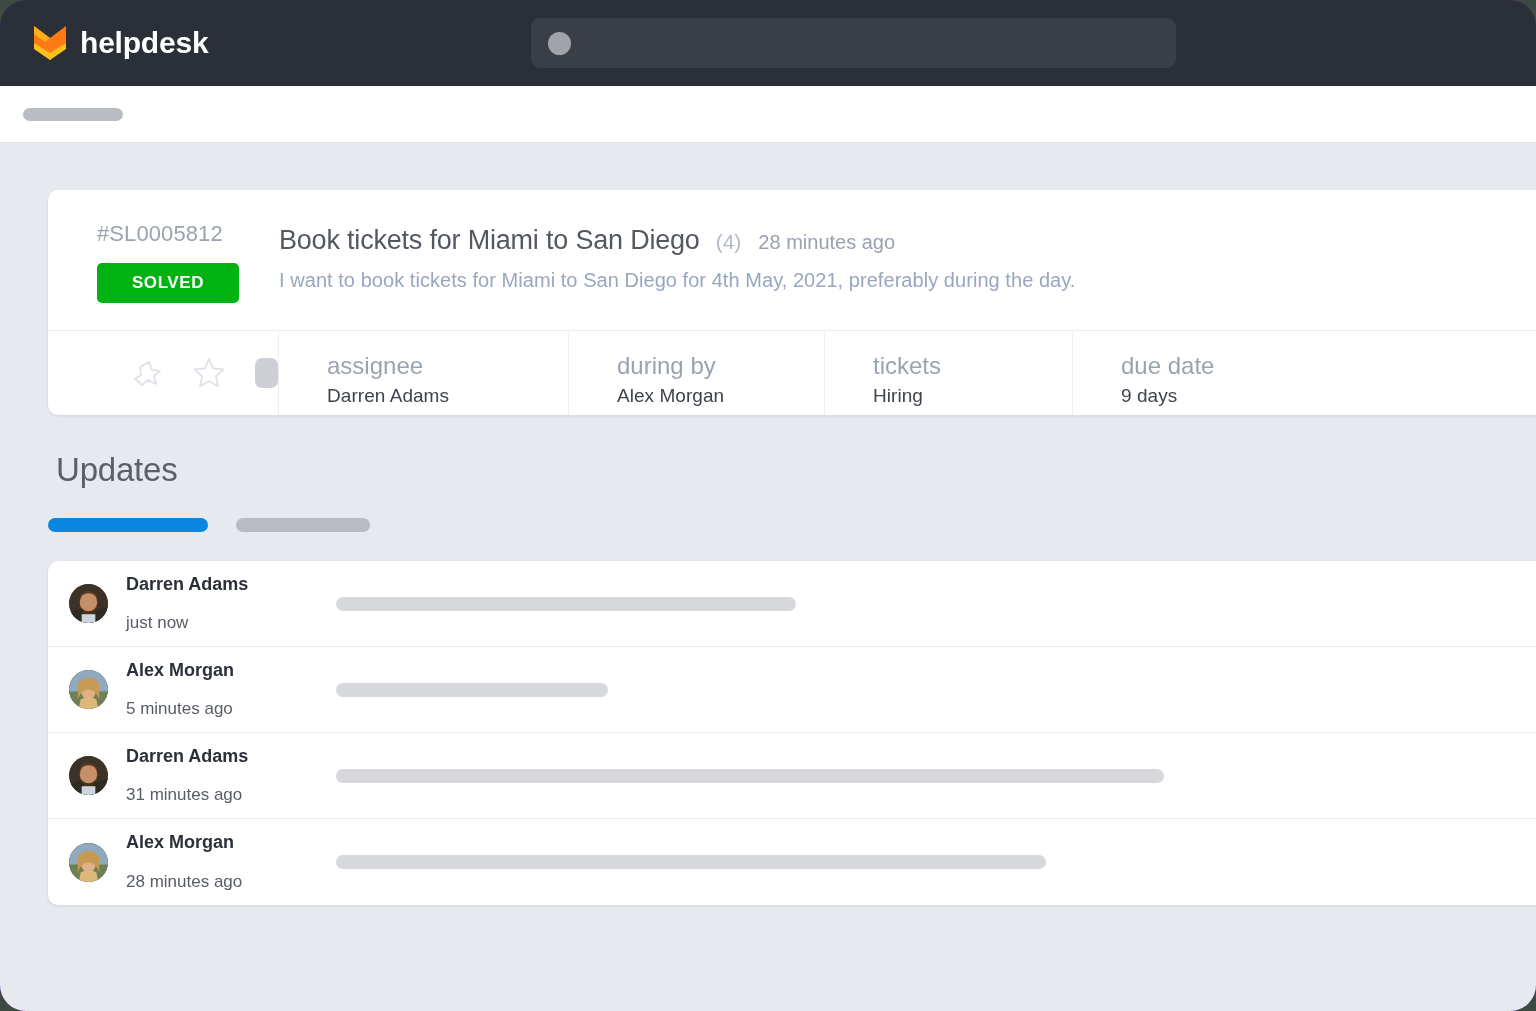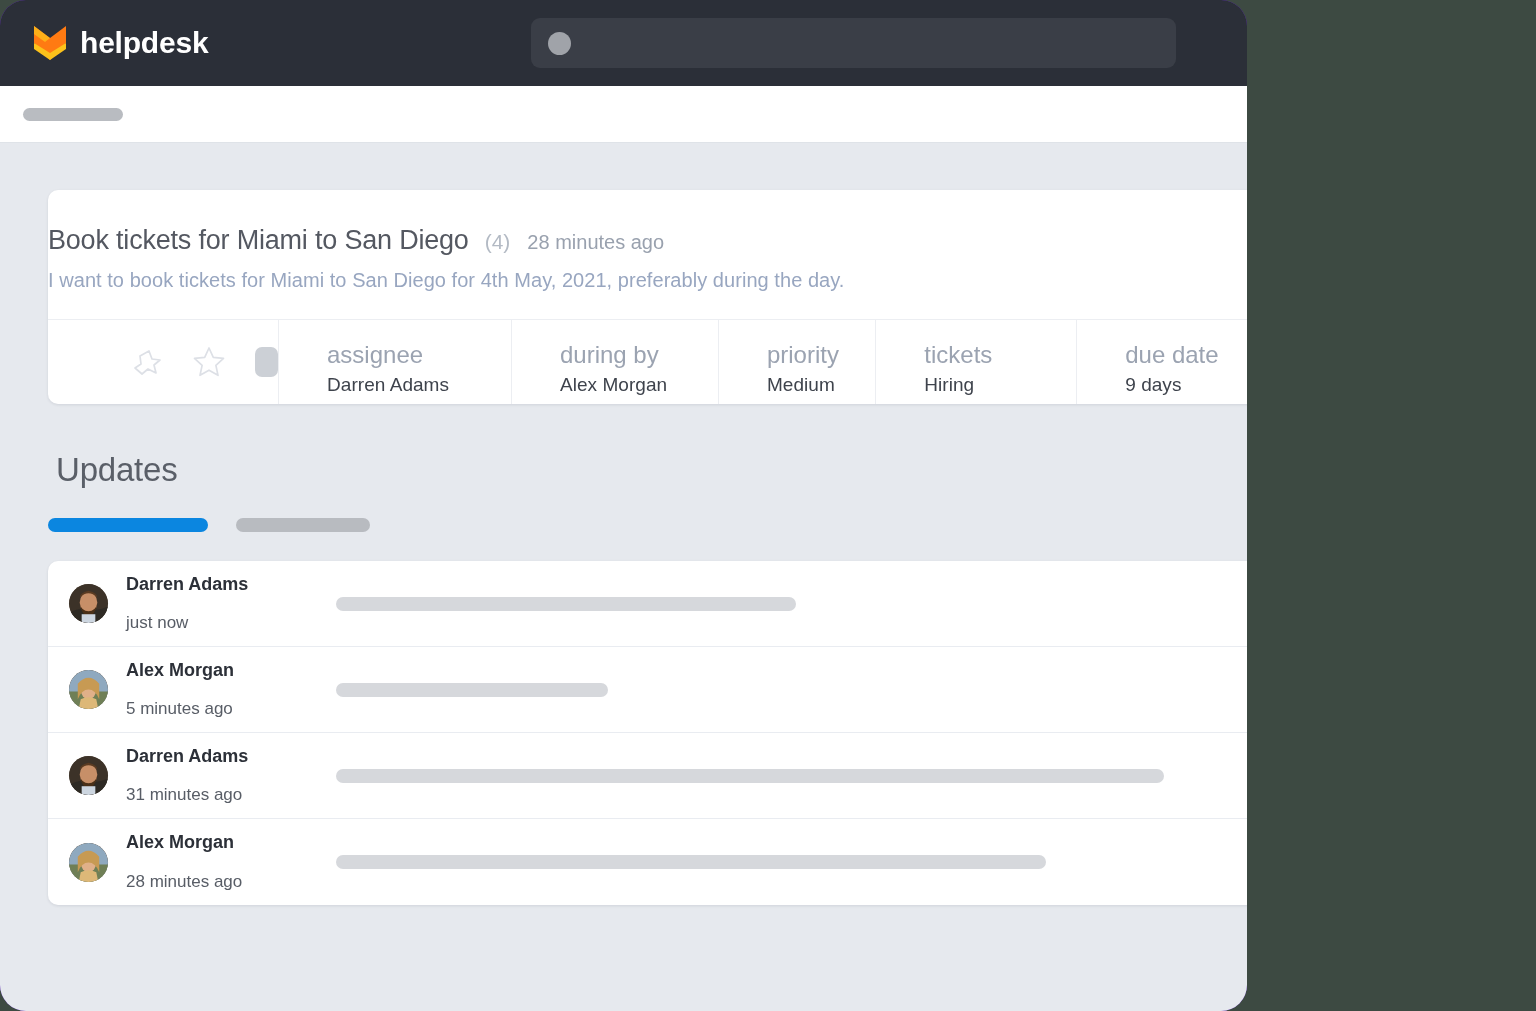--- a/index.html
+++ b/index.html
@@ -7,21 +7,21 @@
   html, body {
     width: 1536px;
     height: 1011px;
     overflow: hidden;
     background: #3d4a42;
     font-family: "Liberation Sans", sans-serif;
   }
 
   .app-window {
     position: relative;
-    width: 1247px;
+    width: 1536px;
     height: 1011px;
     border-radius: 26px;
     overflow: hidden;
     background: #6d28d9;
   }
 
   
   .topbar {
     position: relative;
     height: 86px;
@@ -358,20 +358,24 @@
 
   <div class="subbar">
     <span class="skeleton-pill breadcrumb-skel"></span>
   </div>
 
   <div class="page-body">
 
     <div class="ticket-card">
 
       <div class="ticket-main">
+        <div class="ticket-idcol">
+          <div class="ticket-id">#SL0005812</div>
+          <div class="status-badge">SOLVED</div>
+        </div>
 
         <div class="ticket-textcol">
           <div class="ticket-title-row">
             <span class="ticket-title">Book tickets for Miami to San Diego</span>
             <span class="ticket-count">(4)</span>
             <span class="ticket-time">28 minutes ago</span>
           </div>
           <div class="ticket-desc">I want to book tickets for Miami to San Diego for 4th May, 2021, preferably during the day.</div>
         </div>
       </div>
@@ -392,24 +396,20 @@
         </div>
 
         <div class="meta-cell c-assignee">
           <div class="meta-label">assignee</div>
           <div class="meta-value">Darren Adams</div>
         </div>
         <div class="meta-cell c-raised">
           <div class="meta-label">during by</div>
           <div class="meta-value">Alex Morgan</div>
         </div>
-        <div class="meta-cell c-priority">
-          <div class="meta-label">priority</div>
-          <div class="meta-value">Medium</div>
-        </div>
         <div class="meta-cell c-category">
           <div class="meta-label">tickets</div>
           <div class="meta-value">Hiring</div>
         </div>
         <div class="meta-cell c-due">
           <div class="meta-label">due date</div>
           <div class="meta-value">9 days</div>
         </div>
       </div>
     </div>

